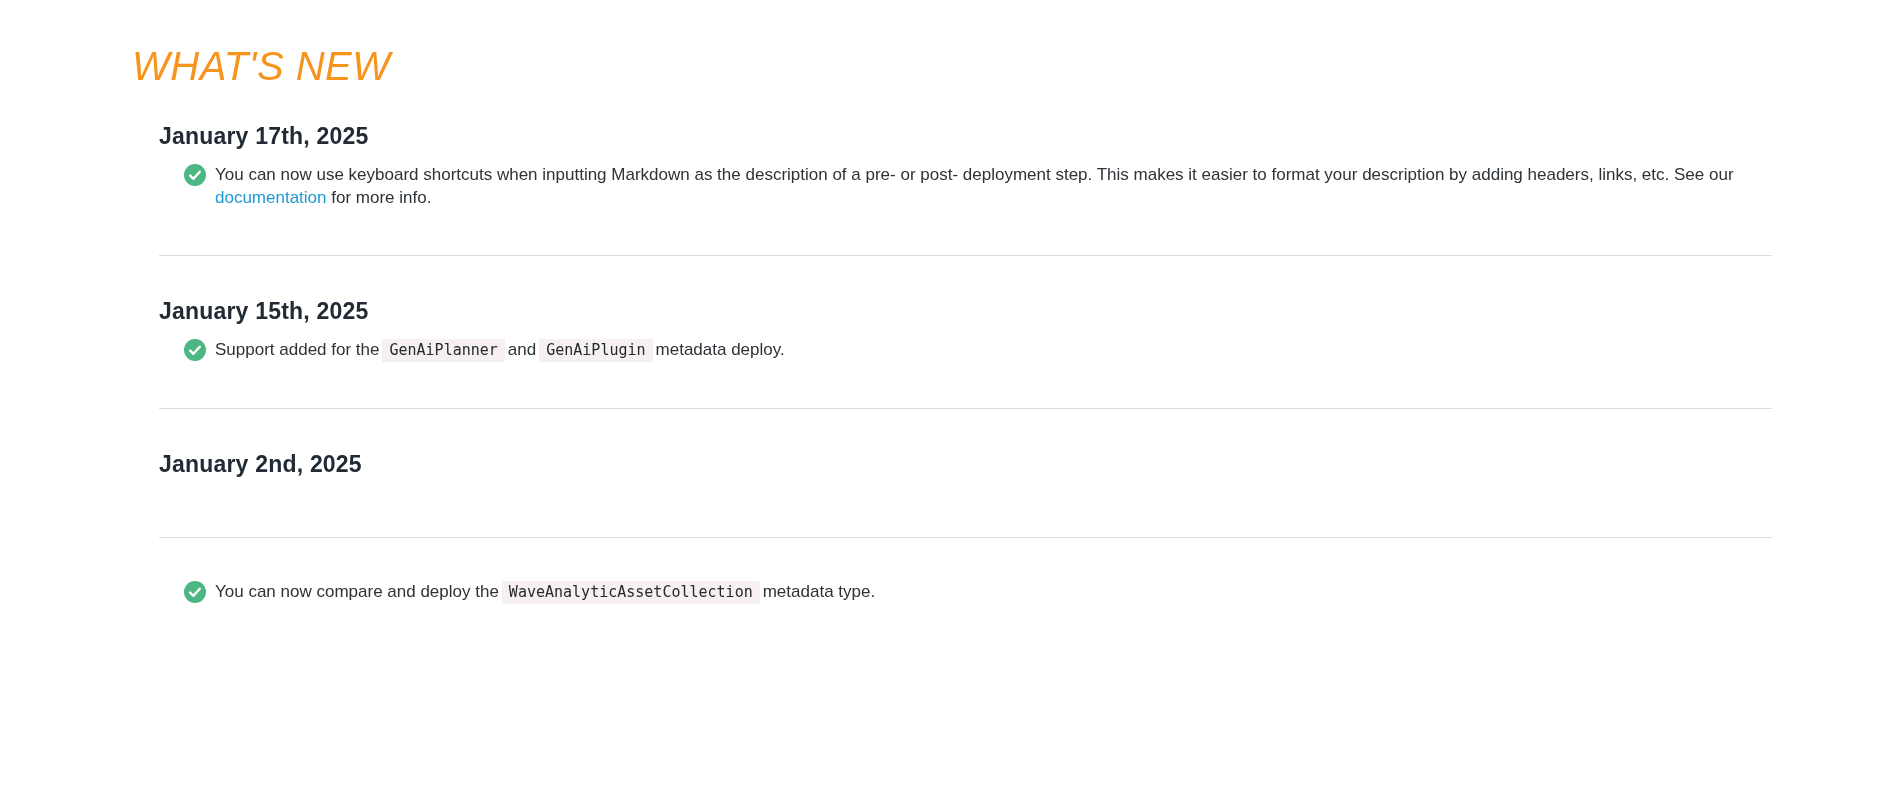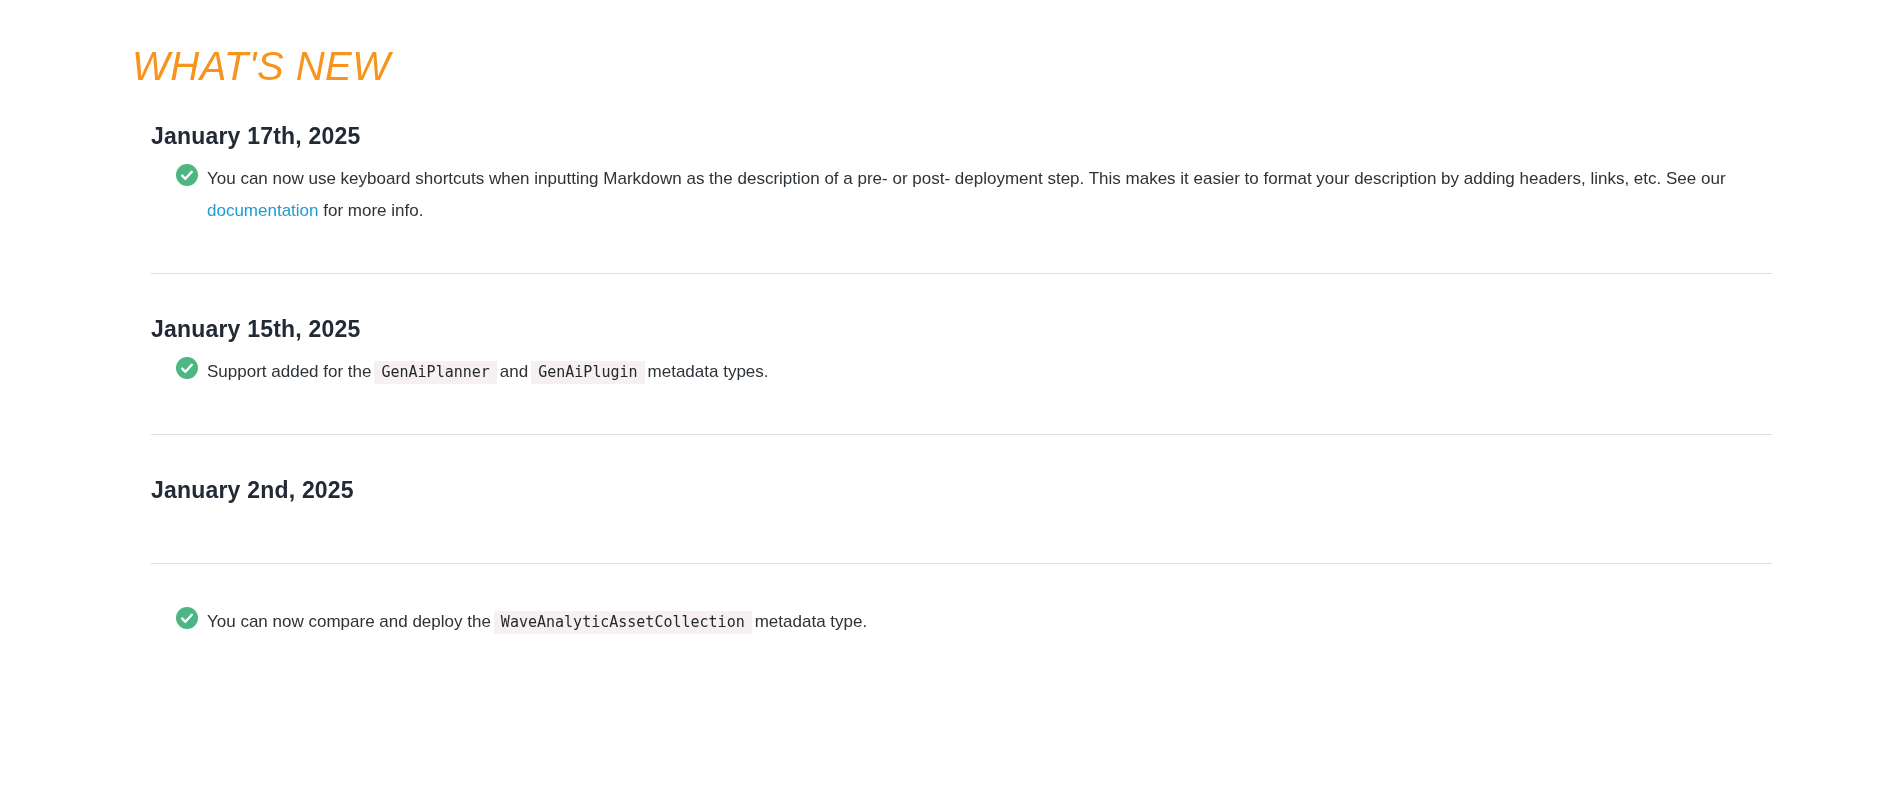--- a/index.html
+++ b/index.html
@@ -13,21 +13,21 @@
   .title {
     color: var(--title-orange, #f7941e);
     font-size: 40px;
     font-weight: 500;
     letter-spacing: 0.5px;
     margin-bottom: 34px;
     font-style: italic;
   }
   .entries { }
   .entry {
-    margin-left: 19px;
+    margin-left: 27px;
     padding: 42px 0 46px 0;
     border-bottom: 1px solid var(--divider, #dddddd);
   }
   .entry:first-child { padding-top: 0; }
   .entry.last { border-bottom: none; padding-bottom: 0; }
   .date {
     font-size: 23px;
     font-weight: 700;
     color: var(--heading-text, #222a35);
     letter-spacing: 0.2px;
@@ -43,21 +43,21 @@
   .check-icon {
     flex: 0 0 auto;
     width: 22px; height: 22px;
     margin-top: 1px;
     color: var(--check-green, #4cb782);
     display: inline-block;
   }
   .check-icon svg { display: block; width: 100%; height: 100%; }
   .item-text {
     font-size: 17px;
-    line-height: 32px;
+    line-height: 23px;
     color: var(--body-text, #2e3338);
     max-width: 1560px;
   }
   .doc-link {
     color: var(--link-blue, #1d9bd1);
     text-decoration: none;
     cursor: pointer;
   }
   .code {
     font-family: "DejaVu Sans Mono", monospace;
@@ -94,21 +94,21 @@
   <section class="entry">
     <h2 class="date">January 15th, 2025</h2>
     <div class="items">
   <div class="item">
     <span class="check-icon">
       <svg viewBox="0 0 22 22" aria-hidden="true">
         <circle cx="11" cy="11" r="11" fill="currentColor"></circle>
         <path d="M6.2 11.6l3.2 3.2 6.4-7" fill="none" stroke="#ffffff" stroke-width="2.4" stroke-linecap="round" stroke-linejoin="round"></path>
       </svg>
     </span>
-    <p class="item-text"><span>Support added for the</span><code class="code">GenAiPlanner</code><span>and</span><code class="code">GenAiPlugin</code><span>metadata types.</span></p>
+    <p class="item-text"><span>Support added for the</span><code class="code">GenAiPlanner</code><span>and</span><code class="code">GenAiPlugin</code><span>metadata deploy.</span></p>
   </div>
 </div>
   </section>
 
 
   <section class="entry">
     <h2 class="date">January 2nd, 2025</h2>
   </section>
 
   <section class="entry last">

